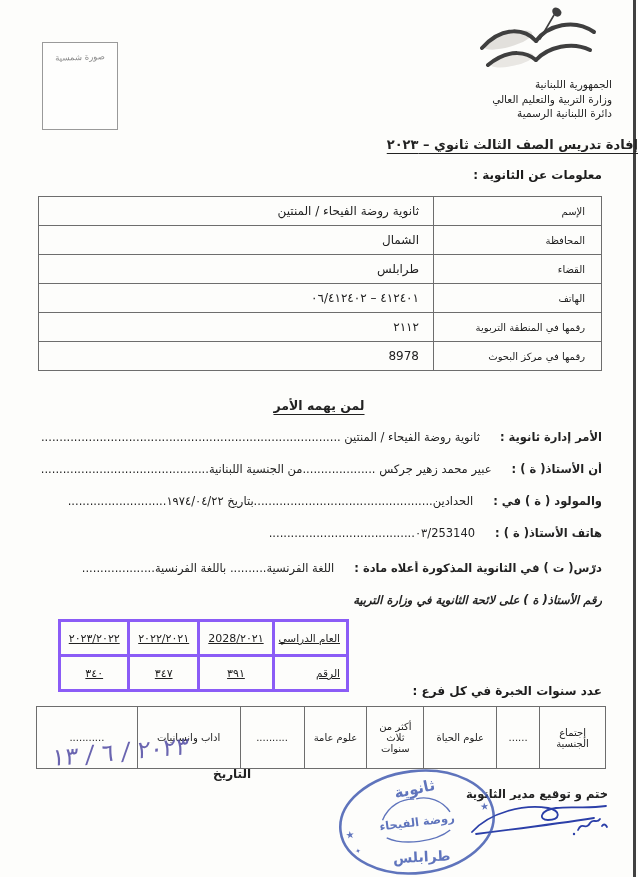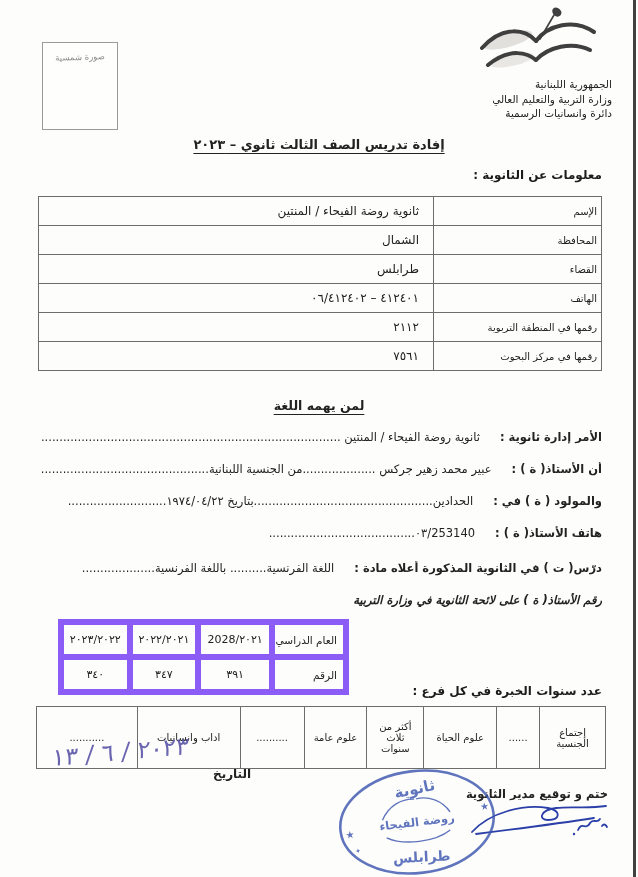--- a/index.html
+++ b/index.html
@@ -29,54 +29,54 @@
   
   .logo { position:absolute; left:474px; top:6px; width:126px; height:74px; }
 
   
   .ministry {
     position:absolute; right:26px; top:77px; text-align:right;
     font-size:10.5px; line-height:14.5px; color:#1f1f1f;
   }
 
   .title {
-    position:absolute; left:0; right:0; top:137px; text-align:center;
+    position:absolute; left:0; right:0; top:137px; 
     font-size:13px; font-weight:bold;
     text-decoration:underline; text-underline-offset:4px;
   }
 
   .sec-heading { position:absolute; font-size:12px; font-weight:bold; color:#1c1c1c; }
   .info-heading { right:36px; top:168px; }
   .exp-heading  { right:36px; top:684px; }
 
   
   table { border-collapse:collapse; }
   .info-table { position:absolute; left:38px; top:196px; width:564px; }
   .info-table td { border:1px solid #6d6d6d; height:29px; vertical-align:middle; }
-  .info-table td.lbl { width:168px; font-size:10px; color:#222; padding-right:4px;text-align:right; }
+  .info-table td.lbl { width:168px; font-size:10px; color:#222; padding-right:16px;text-align:right; }
   .info-table td.val { font-size:12px; text-align:right; padding-right:14px; }
   .info-table { border:1.5px solid #565656; }
 
   .concern-heading {
     position:absolute; left:0; right:0; top:398px; text-align:center;
     font-size:12.5px; font-weight:bold;
     text-decoration:underline; text-underline-offset:4px;
   }
 
   .bline {
     position:absolute; right:36px; left:40px; height:20px;
     font-size:11.5px; white-space:nowrap; overflow:hidden;
   }
   .bline .lbl { font-weight:bold; margin-left:20px; }
   .bline .val { font-weight:normal; letter-spacing:.2px; }
   .b1{top:430px;} .b2{top:462px;} .b3{top:494px;} .b4{top:526px;} .b5{top:561px;} .b6{top:593px;font-style:italic;}
 
   
   .years-table { position:absolute; left:58px; top:619px; width:291px; border:1.5px solid #565656; }
-  .years-table td { border:6px solid #8b5cf6; height:35px; text-align:center; vertical-align:middle; font-size:11px; }
+  .years-table td { border:3px solid #8b5cf6; height:35px; text-align:center; vertical-align:middle; font-size:11px;text-decoration:underline; }
   .years-table td.lbl { width:74px; font-size:10.5px; text-align:right; padding-right:6px; }
 
   
   .exp-table { position:absolute; left:36px; top:706px; width:570px; border:1.5px solid #565656; }
   .exp-table td { border:1px solid #6d6d6d; height:62px; text-align:center; vertical-align:middle; font-size:10px; padding:8px 3px; }
 
   .stamp-sig-label { position:absolute; right:30px; top:787px; font-size:11.5px; font-weight:bold; }
   .date-label { position:absolute; left:213px; top:759px; font-size:12px; font-weight:bold;margin-top:8px; }
 
   .date-hand {
@@ -109,21 +109,21 @@
       <path d="M14 59 C36 41 54 47 62 54" fill="none" stroke="#3f3f3f" stroke-width="4" stroke-linecap="round"></path>
       <path d="M62 54 C74 41 98 35 116 44" fill="none" stroke="#3f3f3f" stroke-width="4" stroke-linecap="round"></path>
       <path d="M66 33 L80 9" fill="none" stroke="#3f3f3f" stroke-width="1.6" stroke-linecap="round"></path>
       <path d="M80 9 C75 3 82 -2 87 5 C89 9 84 13 80 9 Z" fill="#3f3f3f"></path>
     </svg>
   </div>
 
   <div class="ministry">
     <div>الجمهورية اللبنانية</div>
     <div>وزارة التربية والتعليم العالي</div>
-    <div>دائرة وانسانيات الرسمية</div>
+    <div>دائرة اللبنانية الرسمية</div>
   </div>
 
   <div class="title">إفادة تدريس الصف الثالث ثانوي – ٢٠٢٣</div>
 
   <div class="sec-heading info-heading">معلومات عن الثانوية :</div>
 
   <table class="info-table">
     <tbody>
         <tr>
       <td class="lbl">الإسم</td>
@@ -140,26 +140,26 @@
     <tr>
       <td class="lbl">الهاتف</td>
       <td class="val">٤١٢٤٠١ – ٠٦/٤١٢٤٠٢</td>
     </tr>
     <tr>
       <td class="lbl">رقمها في المنطقة التربوية</td>
       <td class="val">٢١١٢</td>
     </tr>
     <tr>
       <td class="lbl">رقمها في مركز البحوث</td>
-      <td class="val">٧٥٦١</td>
+      <td class="val">8978</td>
     </tr>
   </tbody>
     </table>
 
-  <div class="concern-heading">لمن يهمه اللغة</div>
+  <div class="concern-heading">لمن يهمه الأمر</div>
 
   <div class="bline b1">
     <span class="lbl">الأمر إدارة ثانوية :</span><span class="val">ثانوية روضة الفيحاء / المنتين ...............................................................................................</span>
   </div>
   <div class="bline b2">
     <span class="lbl">أن الأستاذ( ة ) :</span><span class="val">عبير محمد زهير جركس ....................من الجنسية  اللبنانية.......................................................</span>
   </div>
   <div class="bline b3">
     <span class="lbl">والمولود ( ة ) في :</span><span class="val">الحدادين.................................................بتاريخ ١٩٧٤/٠٤/٢٢...........................</span>
   </div>

